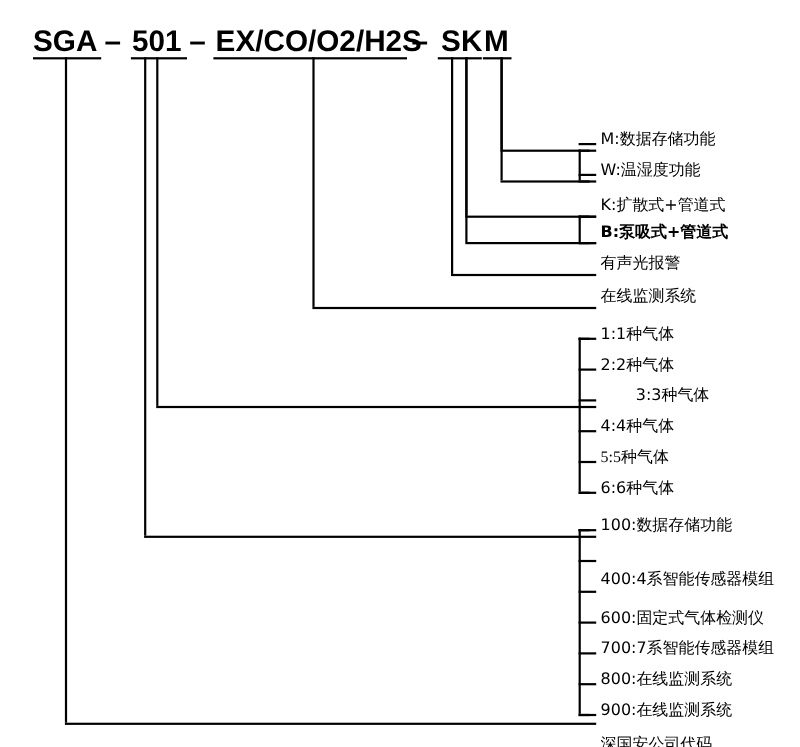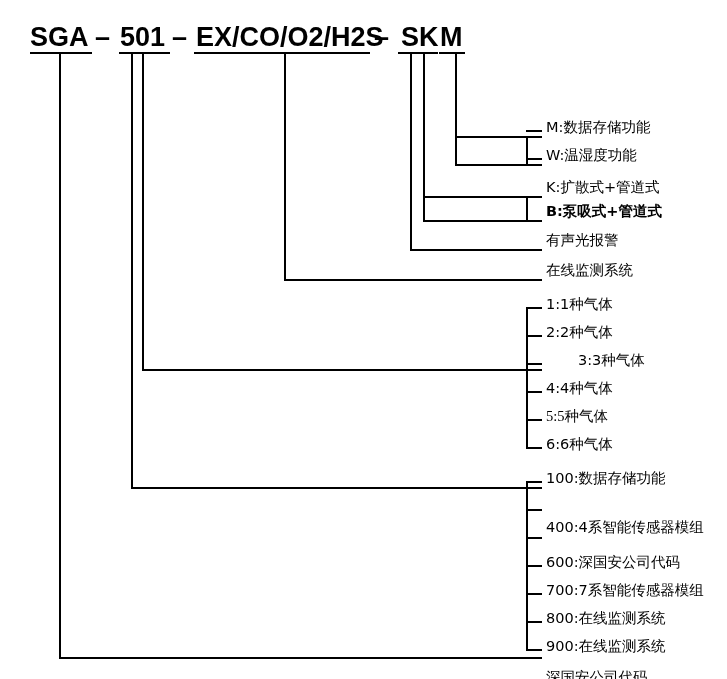--- a/index.html
+++ b/index.html
@@ -59,21 +59,21 @@
     <div class="lbl" style="left: 534px; top: 233px;">有声光报警</div>
     <div class="lbl" style="left: 534px; top: 263px;">在线监测系统</div>
     <div class="lbl" style="left: 534px; top: 297px;">1:1种气体</div>
     <div class="lbl" style="left: 534px; top: 325px;">2:2种气体</div>
     <div class="lbl" style="left: 534px; top: 353px; margin-left: 32px;">3:3种气体</div>
     <div class="lbl" style="left: 534px; top: 381px;">4:4种气体</div>
     <div class="lbl" style="left: 534px; top: 409px; font-family: Liberation Serif, serif;">5:5种气体</div>
     <div class="lbl" style="left: 534px; top: 437px;">6:6种气体</div>
     <div class="lbl" style="left: 534px; top: 471px;">100:数据存储功能</div>
     <div class="lbl" style="left: 534px; top: 499px; margin-top: 21px;">400:4系智能传感器模组</div>
-    <div class="lbl" style="left: 534px; top: 555px;">600:深国安公司代码</div>
+    <div class="lbl" style="left: 534px; top: 555px;">600:固定式气体检测仪</div>
     <div class="lbl" style="left: 534px; top: 583px;">700:7系智能传感器模组</div>
     <div class="lbl" style="left: 534px; top: 611px;">800:在线监测系统</div>
     <div class="lbl" style="left: 534px; top: 639px;">900:在线监测系统</div>
     <div class="lbl" style="left: 534px; top: 670px;">深国安公司代码</div>
     <div class="ln v" style="left: 443px; top: 52px; height: 84px;"></div>
     <div class="ln h" style="left: 443px; top: 136px; width: 87px;"></div>
     <div class="ln v" style="left: 443px; top: 52px; height: 112px;"></div>
     <div class="ln h" style="left: 443px; top: 164px; width: 87px;"></div>
     <div class="ln v" style="left: 411px; top: 52px; height: 144px;"></div>
     <div class="ln h" style="left: 411px; top: 196px; width: 119px;"></div>

